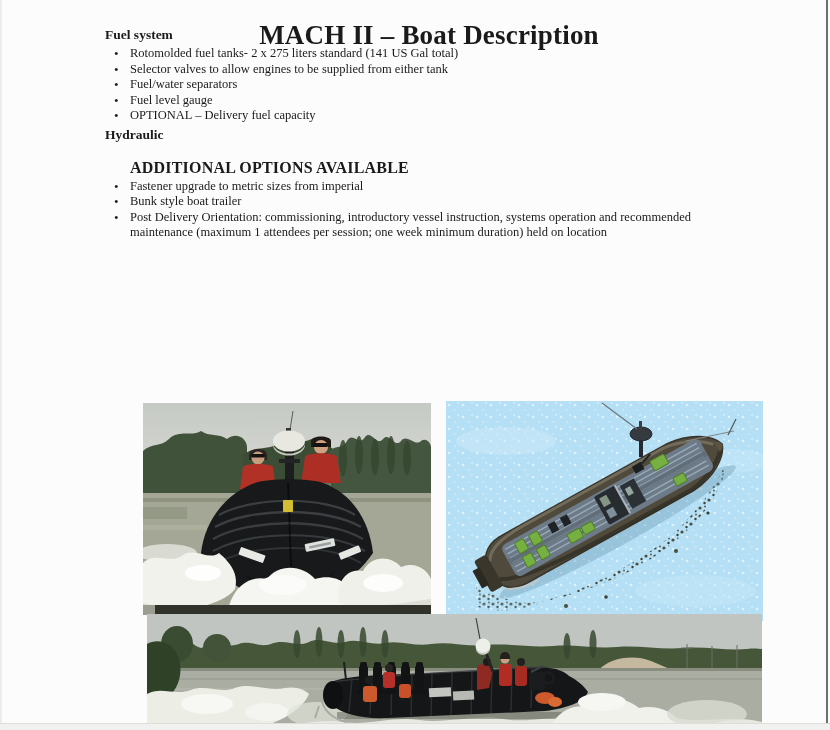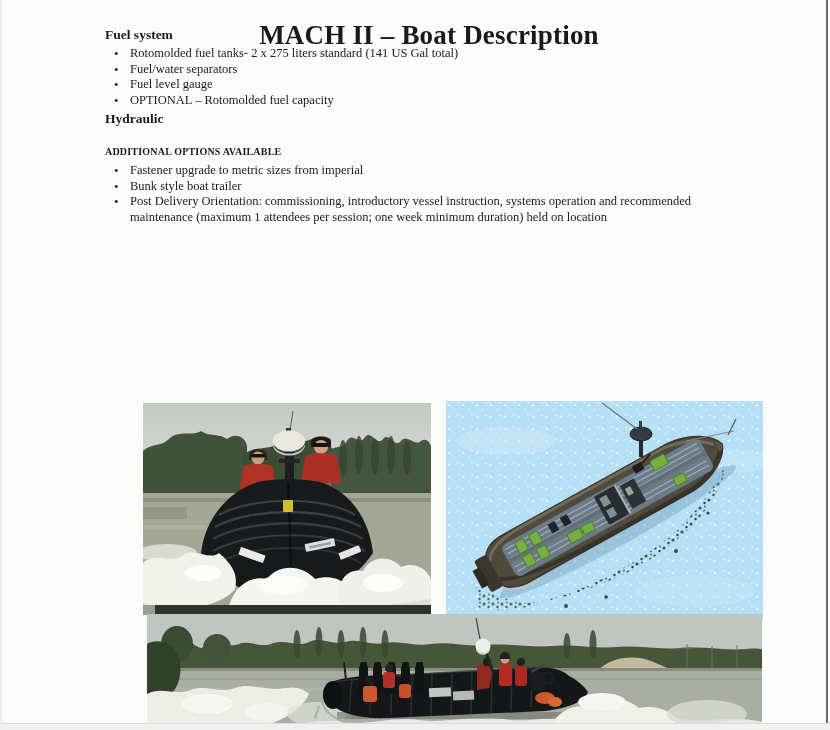--- a/index.html
+++ b/index.html
@@ -21,21 +21,21 @@
   .doc-title {
     position: absolute; left: 0; top: 2px; width: 826px;
     text-align: center; font-size: 27px; font-weight: bold; line-height: 30px;
     letter-spacing: 0.2px;
     padding-left: 16px;
   }
   .text-block { position: absolute; left: 105px; top: 24px; width: 600px; }
   .text-block h2 {
     font-size: 13.5px; font-weight: bold; margin: 3px 0 1px 0; line-height: 16px;
   }
-  .text-block h2.caps { font-size: 10px; margin-top: 17px; letter-spacing: 0.2px; }
+  .text-block h2.caps { font-size: 16px; margin-top: 17px; letter-spacing: 0.2px; margin-left: 25px; }
   .text-block ul { list-style: none; margin: 3px; padding: 0; }
   .text-block li {
     position: relative; padding-left: 22px;
     font-size: 12.5px; line-height: 15.5px;
   }
   .text-block li::before {
     content: "\2022"; position: absolute; left: 6px; top: 0;
     font-size: 13px; line-height: 15.5px;
   }
 
@@ -53,23 +53,24 @@
 <div class="screen">
 
   <h1 class="doc-title">MACH II – Boat Description</h1>
 
   <div class="text-block">
 
     <section>
       <h2>Fuel system</h2>
       <ul>
         <li>Rotomolded fuel tanks- 2 x 275 liters standard (141 US Gal total)</li>
+        <li>Selector valves to allow engines to be supplied from either tank</li>
         <li>Fuel/water separators</li>
         <li>Fuel level gauge</li>
-        <li>OPTIONAL – Rotomolded fuel capacity</li>
+        <li>OPTIONAL – Delivery fuel capacity</li>
       </ul>
     </section>
 
     <section>
       <h2>Hydraulic</h2>
     </section>
 
 
     <section>
       <h2 class="caps">ADDITIONAL OPTIONS AVAILABLE</h2>

